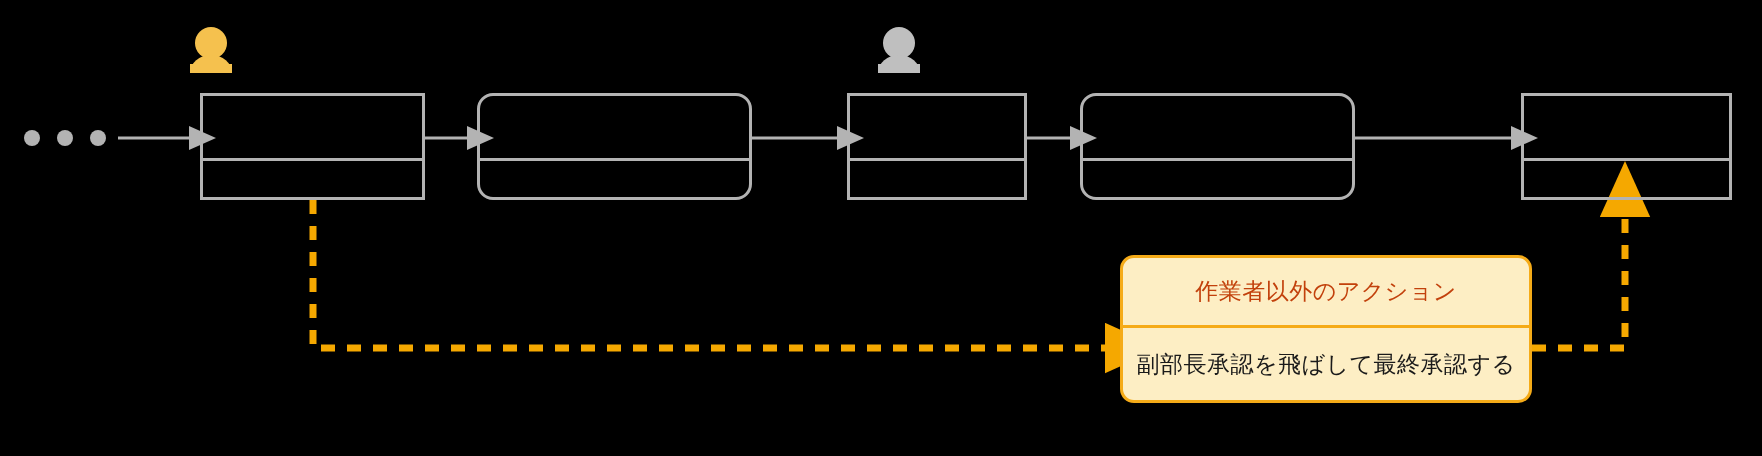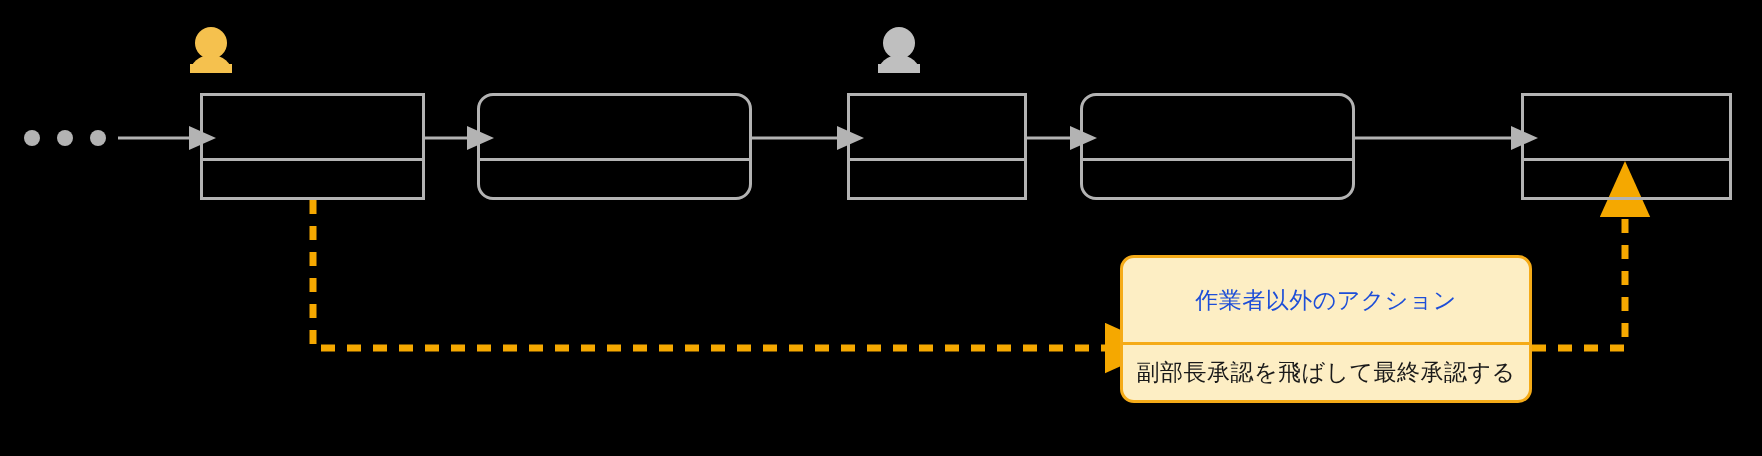--- a/index.html
+++ b/index.html
@@ -64,27 +64,27 @@
     height: 148px;
     box-sizing: border-box;
     background: #fdeec4;
     border: 3px solid #f5ab18;
     border-radius: 14px;
     display: flex;
     flex-direction: column;
     overflow: hidden;
   }
   #callout-header {
-    height: 87px;
+    height: 70px;
     box-sizing: border-box;
     border-bottom: 3px solid #f5ab18;
     display: flex;
     align-items: center;
     justify-content: center;
-    color: #1d4ed8;
+    color: #c2410c;
     font-size: 23px;
     letter-spacing: 0.5px;
     white-space: nowrap;
   }
   #callout-body {
     flex: 1 1 auto;
     display: flex;
     align-items: center;
     justify-content: center;
     color: #1a1a1a;

